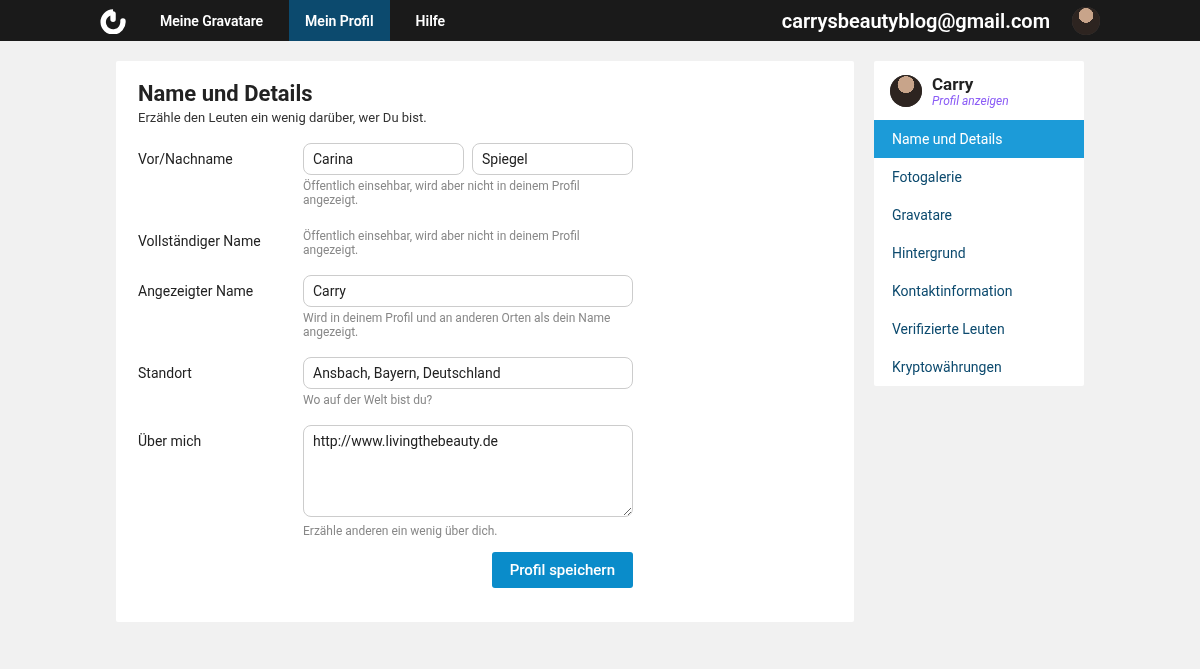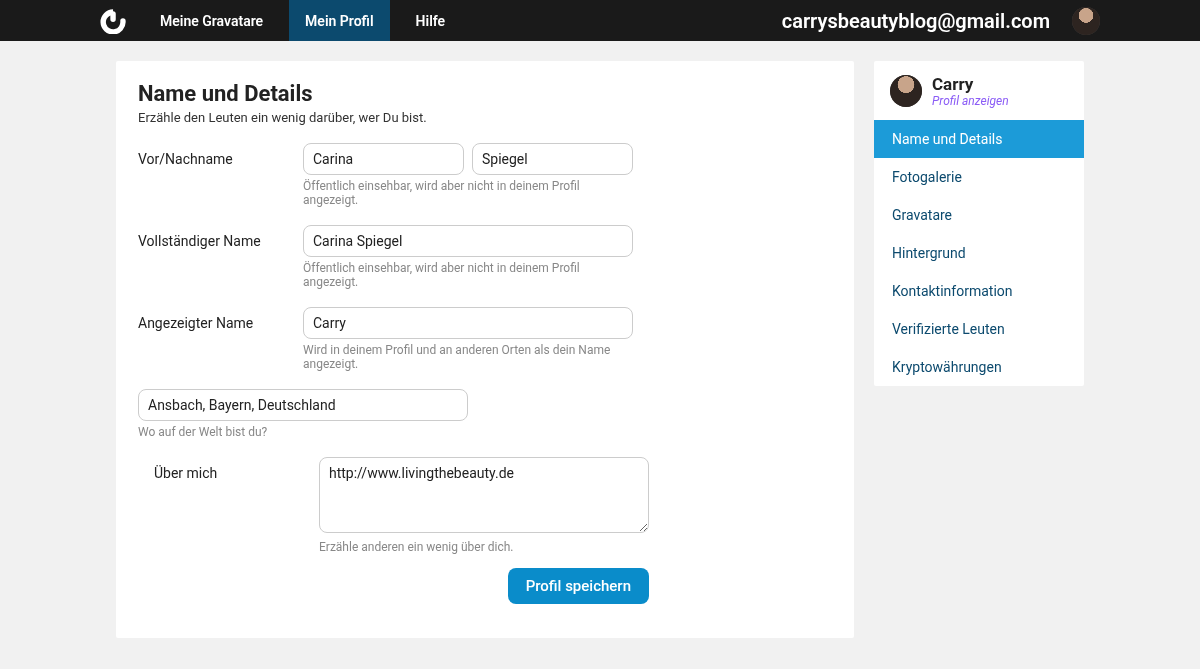--- a/index.html
+++ b/index.html
@@ -13,30 +13,30 @@
   .nav-item.active { background:#0c4a6e; }
   .flex-spacer { flex:1; }
   .user-email { display:flex; align-items:center; color:#fff; font-weight:600; font-size:20px; padding-right:12px;margin-left:28px; }
   .avatar-sm { width:28px; height:28px; border-radius:50%; background:#444 center/cover no-repeat; align-self:center; }
   
   .container { max-width:1000px; margin:0 auto; padding:20px 16px 40px; display:flex; gap:20px; align-items:flex-start; }
   .card { background:#fff; border-radius:2px; flex:1; padding:20px 22px 24px; min-height:440px; }
   .page-title { font-size:22px; font-weight:700; margin-bottom:4px; }
   .page-subtitle { font-size:13px; color:#333; margin-bottom:18px; }
   .form-row { display:flex; margin-bottom:18px; }
-  .form-row.last { margin-bottom:10px;margin-left:16px; }
+  .form-row.last { margin-bottom:10px; }
   .form-label { width:165px; font-size:14px; color:#222; padding-top:8px; }
   .form-fields { flex:1; max-width:330px; }
   .input, .textarea { width:100%; border:1px solid #ccc; border-radius:8px; padding:7px 9px; font-size:14px; color:#222; font-family:inherit; }
   .input-row { display:flex; gap:8px; }
   .input-row .input { flex:1; }
   .hint { font-size:12px; color:#888; margin-top:4px; }
-  .textarea { height:76px; resize:both; }
+  .textarea { height:92px; resize:both; }
   .btn-row { display:flex; justify-content:flex-end; margin-top:14px; }
-  .btn-primary { background:#0a8cca; color:#fff; border:none; border-radius:8px; padding:9px 18px; font-size:15px; font-weight:500; cursor:pointer; }
+  .btn-primary { background:#0a8cca; color:#fff; border:none; border-radius:3px; padding:9px 18px; font-size:15px; font-weight:500; cursor:pointer; }
   
   .sidebar { width:210px; background:#fff; border-radius:2px; overflow:hidden; }
   .sidebar-header { display:flex; align-items:center; gap:10px; padding:14px 16px 12px; }
   .avatar-md { width:32px; height:32px; border-radius:50%; background:#555 center/cover no-repeat; flex-shrink:0; }
   .sidebar-user-name { font-weight:700; font-size:17px; line-height:1.1; }
   .sidebar-profile-link { color:#8b5cf6; font-size:12px; cursor:pointer;font-style:italic; }
   .sidebar-item { padding:11px 18px; font-size:14px; color:#0c4a6e; cursor:pointer; }
   .sidebar-item.active { background:#1c9bd8; color:#fff; }
   .avatar-img { width:100%; height:100%; border-radius:50%; background:radial-gradient(circle at 50% 30%, #c8a48a 0 30%, #2d2420 31% 100%);} 
 </style>
@@ -76,34 +76,34 @@
           <input class="input" type="text" value="Carina" style="">
           <input class="input" type="text" value="Spiegel" style="">
         </div>
         <div class="hint">Öffentlich einsehbar, wird aber nicht in deinem Profil angezeigt.</div>
       </div>
     </div>
 
     <div class="form-row">
       <div class="form-label">Vollständiger Name</div>
       <div class="form-fields">
-        <input class="input" type="text" value="Carina Spiegel" style="">
         <div class="hint">Öffentlich einsehbar, wird aber nicht in deinem Profil angezeigt.</div>
       </div>
     </div>
 
     <div class="form-row">
       <div class="form-label">Angezeigter Name</div>
       <div class="form-fields">
         <input class="input" type="text" value="Carry" style="">
         <div class="hint">Wird in deinem Profil und an anderen Orten als dein Name angezeigt.</div>
       </div>
     </div>
 
     <div class="form-row">
+      <div class="form-label">Standort</div>
       <div class="form-fields">
         <input class="input" type="text" value="Ansbach, Bayern, Deutschland" style="">
         <div class="hint">Wo auf der Welt bist du?</div>
       </div>
     </div>
 
     <div class="form-row last">
       <div class="form-label">Über mich</div>
       <div class="form-fields">
         <textarea class="textarea" style="">http://www.livingthebeauty.de</textarea>

